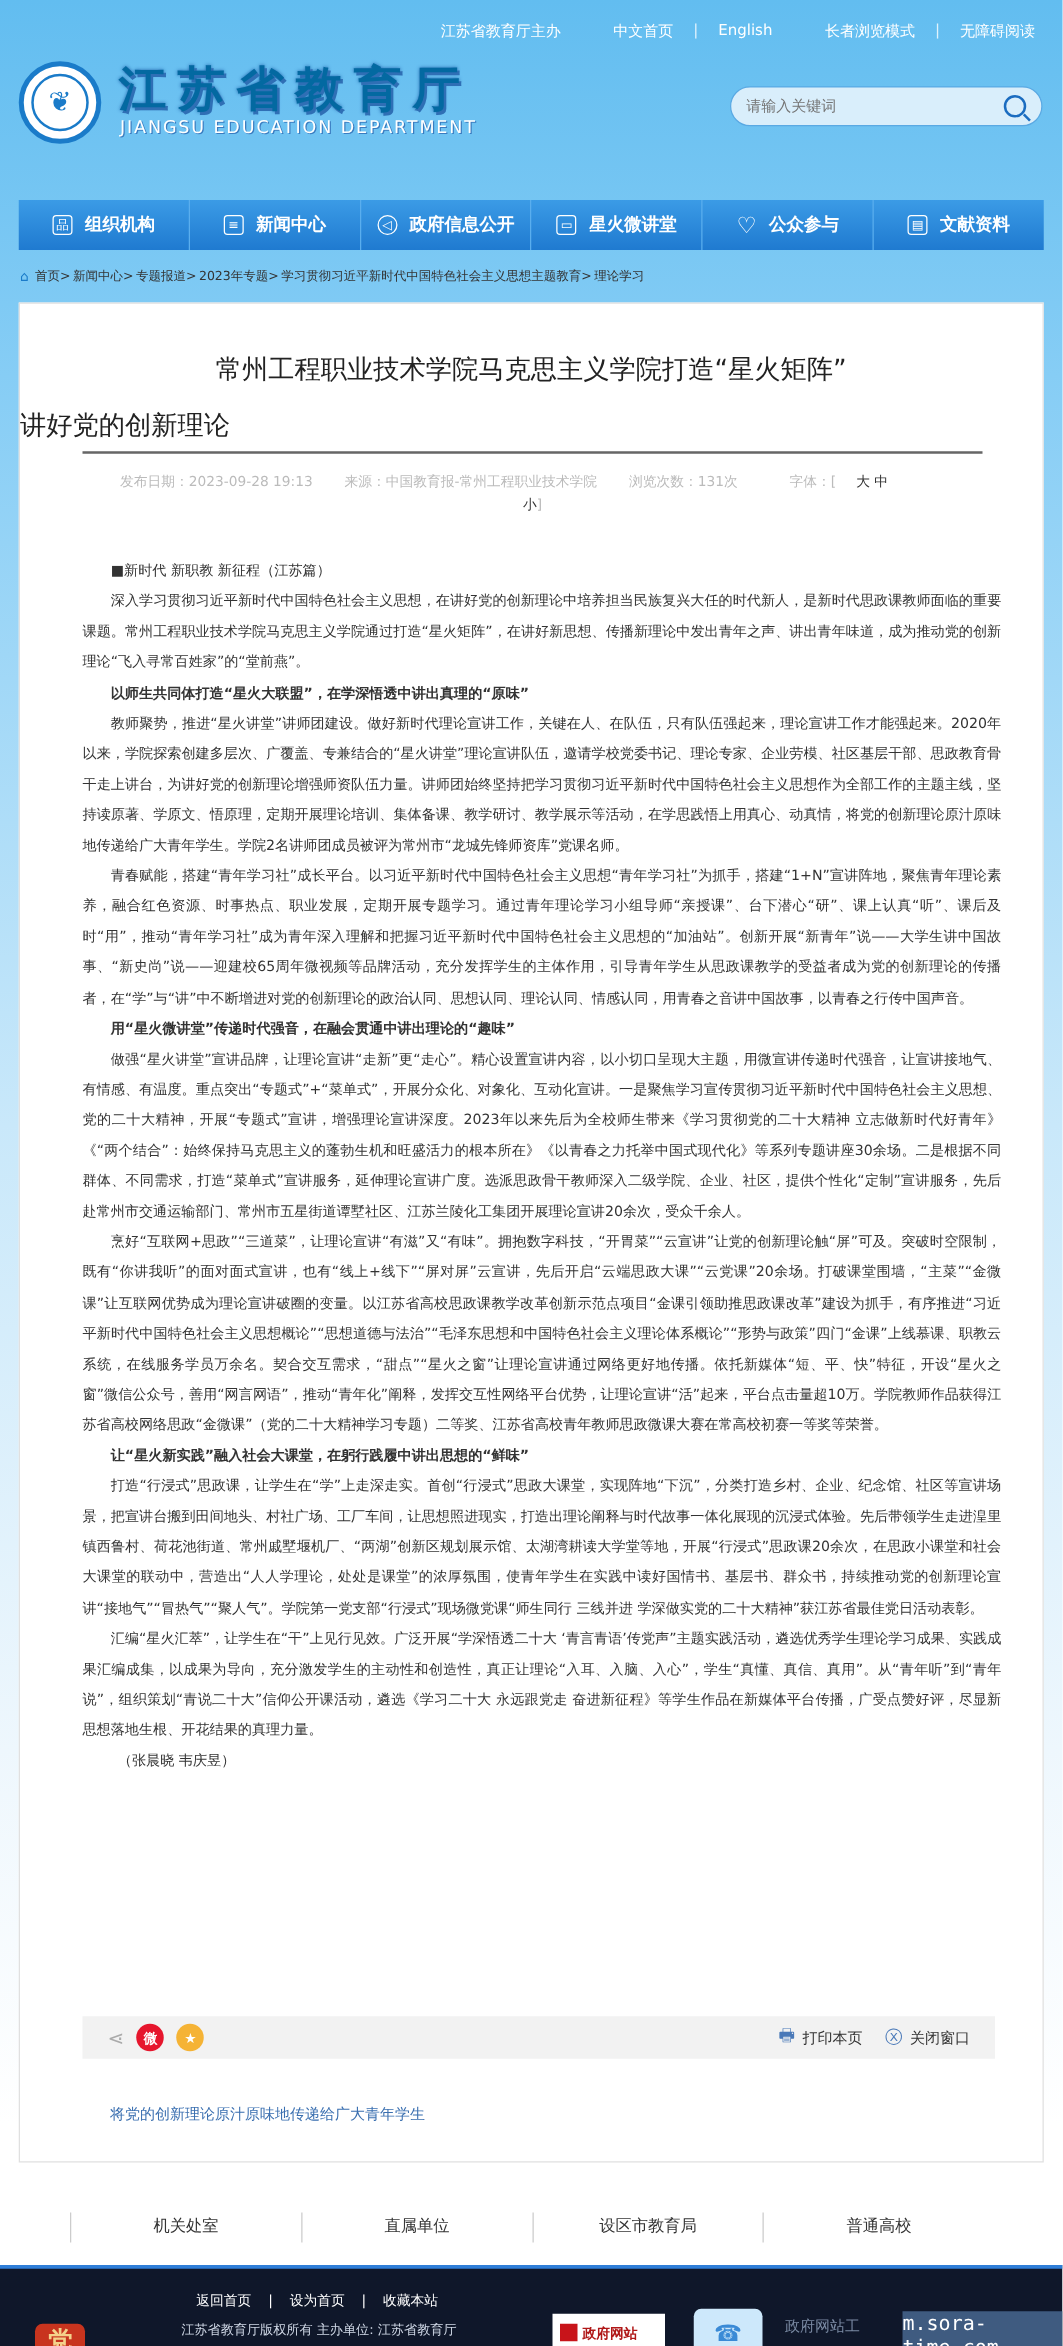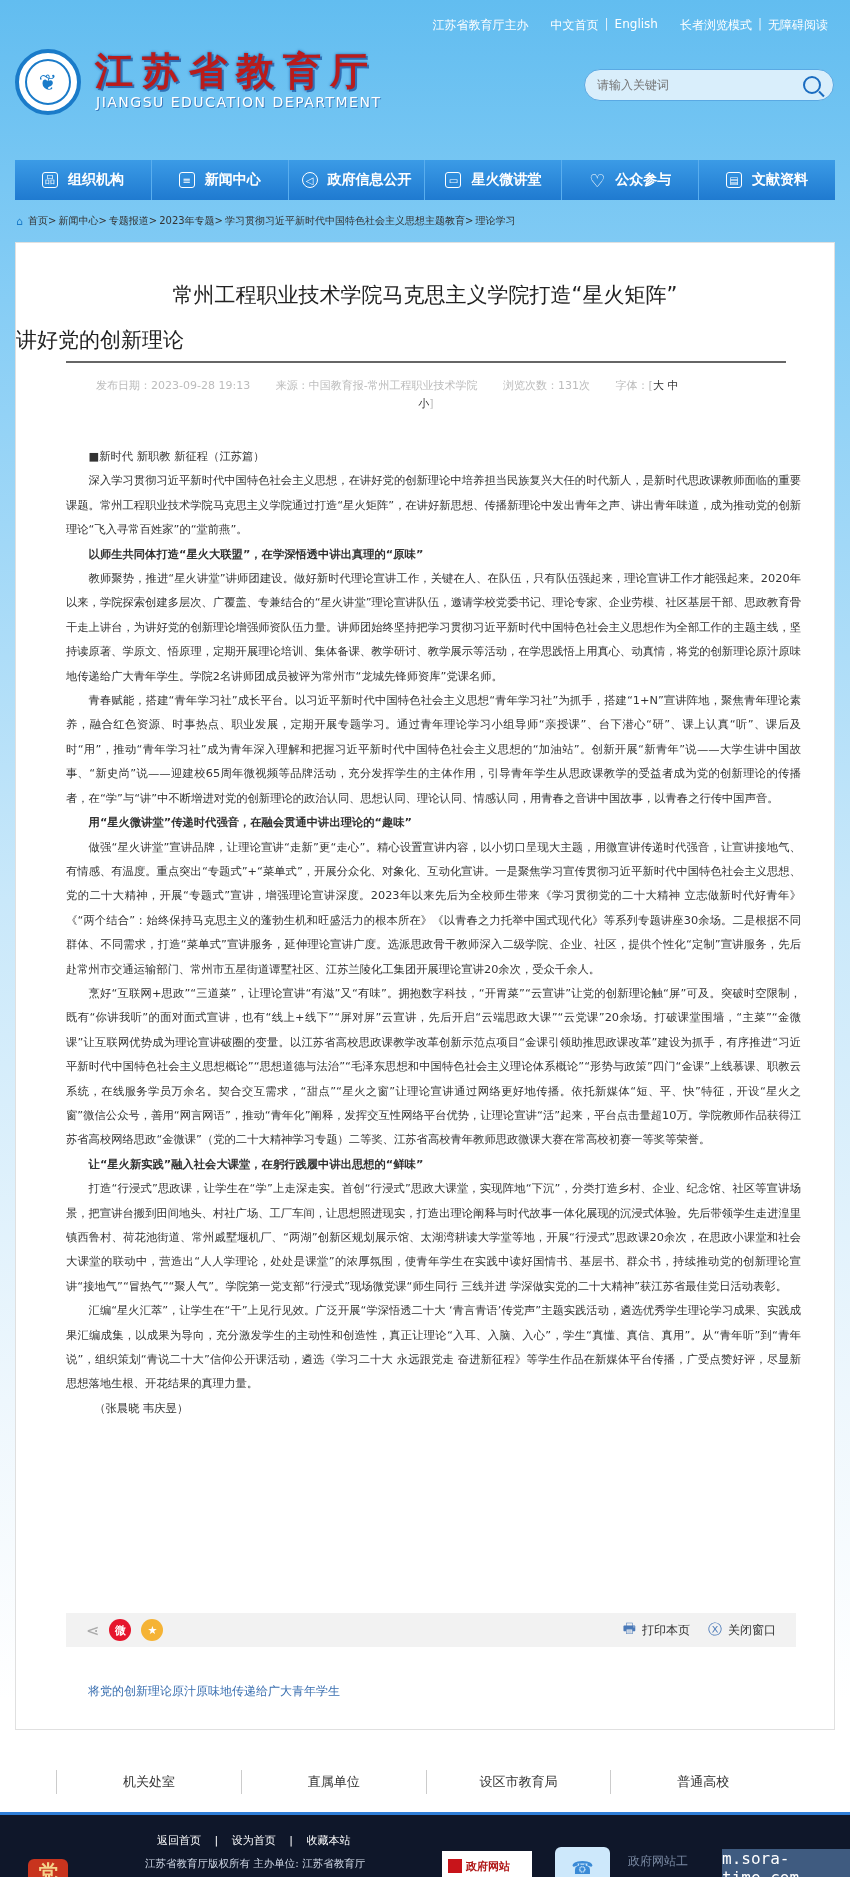--- a/index.html
+++ b/index.html
@@ -1,22 +1,22 @@
 <!DOCTYPE html>
 <html><head>
 <meta charset="utf-8">
 <style>
 *{box-sizing:border-box;margin:0;padding:0}
 body{width:850px;height:1877px;overflow:hidden;font-family:"DejaVu Sans","Liberation Sans",sans-serif;background:linear-gradient(#62bdf0 0px,#86cdf5 300px,#c9e8fa 900px,#eef7fd 1400px,#ffffff 1700px);position:relative;color:#333}
-.topbar{position:absolute;top:17px;right:22px;display:flex;font-size:12px;color:#fff;gap:0}
+.topbar{position:absolute;top:17px;right:22px;display:flex;font-size:12px;color:#fff;gap:10px}
 .topbar span{white-space:nowrap}
 .topbar .sep{margin:0 6px;opacity:.8}
 .logo{position:absolute;left:15px;top:49px;width:66px;height:66px;border-radius:50%;background:#fff;border:4px solid #1a7bc9;display:flex;align-items:center;justify-content:center}
 .logo .inner{width:46px;height:46px;border-radius:50%;background:#fff;border:2px solid #1a7bc9;display:flex;align-items:center;justify-content:center;color:#1a7bc9;font-size:22px;font-weight:bold}
-.site-title{position:absolute;left:95px;top:46px;font-size:38px;font-weight:bold;color:#b91c1c;letter-spacing:9px;text-shadow:2px 2px 0 #2f6fb5,0 0 3px #1d5fa8}
+.site-title{position:absolute;left:95px;top:46px;font-size:38px;font-weight:bold;color:#0369a1;letter-spacing:9px;text-shadow:2px 2px 0 #2f6fb5,0 0 3px #1d5fa8}
 .site-sub{position:absolute;left:96px;top:94px;font-size:14px;color:#fff;letter-spacing:1.5px;text-shadow:1px 1px 0 #3a7cc0}
 .search{position:absolute;left:584px;top:69px;width:250px;height:32px;border-radius:16px;background:#d9eefb;border:1px solid #5aa9e3;display:flex;align-items:center;padding:0 12px}
 .search input{border:none;background:transparent;flex:1;font-size:12px;color:#666;outline:none;font-family:"Liberation Sans",sans-serif}
 .search .sicon{width:18px;height:18px;border:2px solid #1a6cc0;border-radius:50%;position:relative}
 .search .sicon:after{content:"";position:absolute;width:7px;height:2px;background:#1a6cc0;right:-6px;bottom:-3px;transform:rotate(45deg)}
 .nav{position:absolute;left:15px;top:160px;width:820px;height:40px;background:linear-gradient(#3b9be6,#1f7ad0);display:flex}
 .nav .item{flex:1;display:flex;align-items:center;justify-content:center;color:#fff;font-size:14px;font-weight:bold;border-right:1px solid #5aaeee;gap:10px}
 .nav .item:last-child{border-right:none}
 .nav .ico{width:16px;height:16px;border:1.5px solid #fff;border-radius:3px;font-size:10px;display:flex;align-items:center;justify-content:center;font-weight:normal}
 .crumb{position:absolute;left:16px;top:214px;font-size:10px;color:#333;display:flex;gap:2px;align-items:center}
@@ -119,21 +119,21 @@
 </div>
 
 <div class="card">
   <div class="title1">常州工程职业技术学院马克思主义学院打造“星火矩阵”</div>
   <div class="title2">讲好党的创新理论</div>
   <div class="hr"></div>
   <div class="meta">
     <span>发布日期：2023-09-28 19:13</span>
     <span>来源：中国教育报-常州工程职业技术学院</span>
     <span>浏览次数：131次</span>
-    <span class="fs"><span style="margin:0">字体：[</span><b>大</b> <b>中</b></span>
+    <span class="fs"><span style="margin:16px">字体：[</span><b>大</b> <b>中</b></span>
     <div style="text-align:center;color:#333"><span style="margin:0">小</span><span style="margin:0;color:#bbb">]</span></div>
   </div>
 
   <div class="body">
     <p class="lead">■新时代 新职教 新征程（江苏篇）</p>
     <p>深入学习贯彻习近平新时代中国特色社会主义思想，在讲好党的创新理论中培养担当民族复兴大任的时代新人，是新时代思政课教师面临的重要课题。常州工程职业技术学院马克思主义学院通过打造“星火矩阵”，在讲好新思想、传播新理论中发出青年之声、讲出青年味道，成为推动党的创新理论“飞入寻常百姓家”的“堂前燕”。</p>
     <p class="h">以师生共同体打造“星火大联盟”，在学深悟透中讲出真理的“原味”</p>
     <p>教师聚势，推进“星火讲堂”讲师团建设。做好新时代理论宣讲工作，关键在人、在队伍，只有队伍强起来，理论宣讲工作才能强起来。2020年以来，学院探索创建多层次、广覆盖、专兼结合的“星火讲堂”理论宣讲队伍，邀请学校党委书记、理论专家、企业劳模、社区基层干部、思政教育骨干走上讲台，为讲好党的创新理论增强师资队伍力量。讲师团始终坚持把学习贯彻习近平新时代中国特色社会主义思想作为全部工作的主题主线，坚持读原著、学原文、悟原理，定期开展理论培训、集体备课、教学研讨、教学展示等活动，在学思践悟上用真心、动真情，将党的创新理论原汁原味地传递给广大青年学生。学院2名讲师团成员被评为常州市“龙城先锋师资库”党课名师。</p>
     <p>青春赋能，搭建“青年学习社”成长平台。以习近平新时代中国特色社会主义思想“青年学习社”为抓手，搭建“1+N”宣讲阵地，聚焦青年理论素养，融合红色资源、时事热点、职业发展，定期开展专题学习。通过青年理论学习小组导师“亲授课”、台下潜心“研”、课上认真“听”、课后及时“用”，推动“青年学习社”成为青年深入理解和把握习近平新时代中国特色社会主义思想的“加油站”。创新开展“新青年”说——大学生讲中国故事、“新史尚”说——迎建校65周年微视频等品牌活动，充分发挥学生的主体作用，引导青年学生从思政课教学的受益者成为党的创新理论的传播者，在“学”与“讲”中不断增进对党的创新理论的政治认同、思想认同、理论认同、情感认同，用青春之音讲中国故事，以青春之行传中国声音。</p>
     <p class="h">用“星火微讲堂”传递时代强音，在融会贯通中讲出理论的“趣味”</p>

